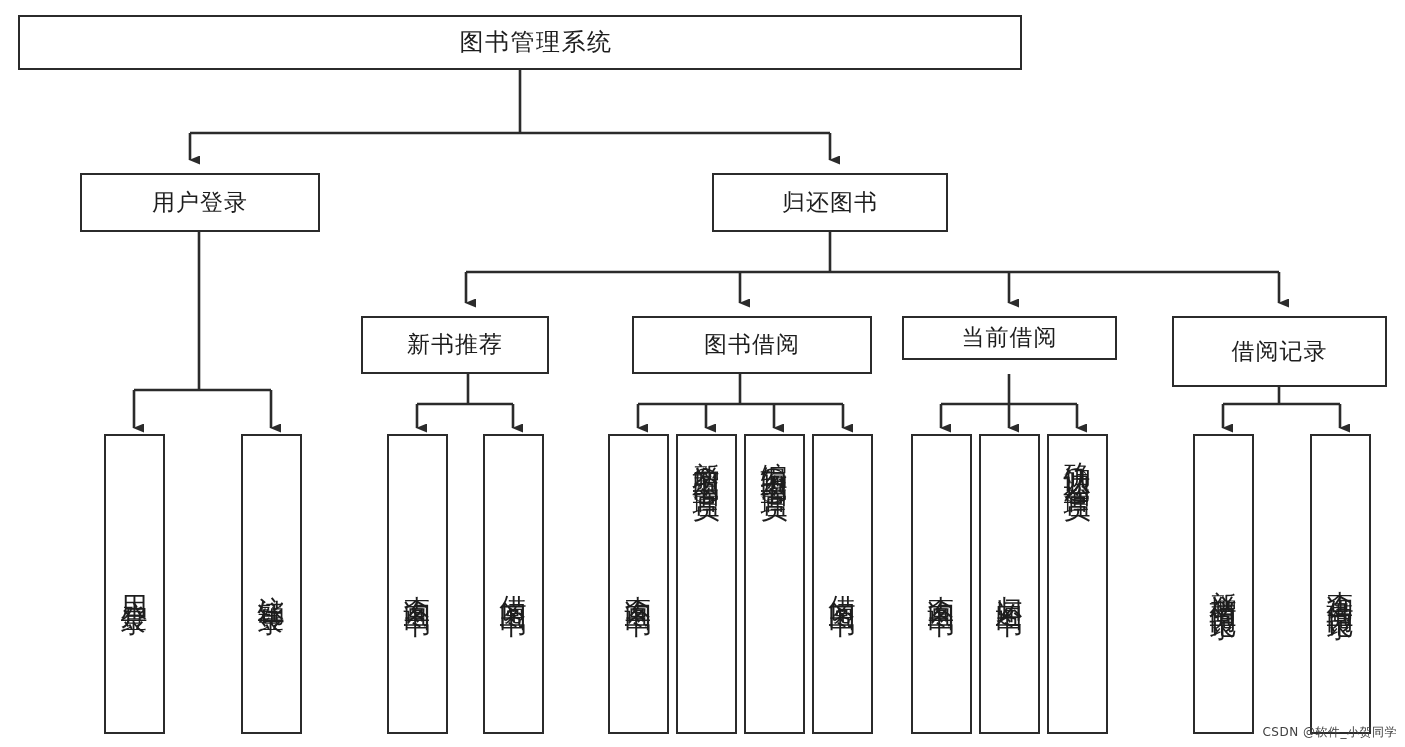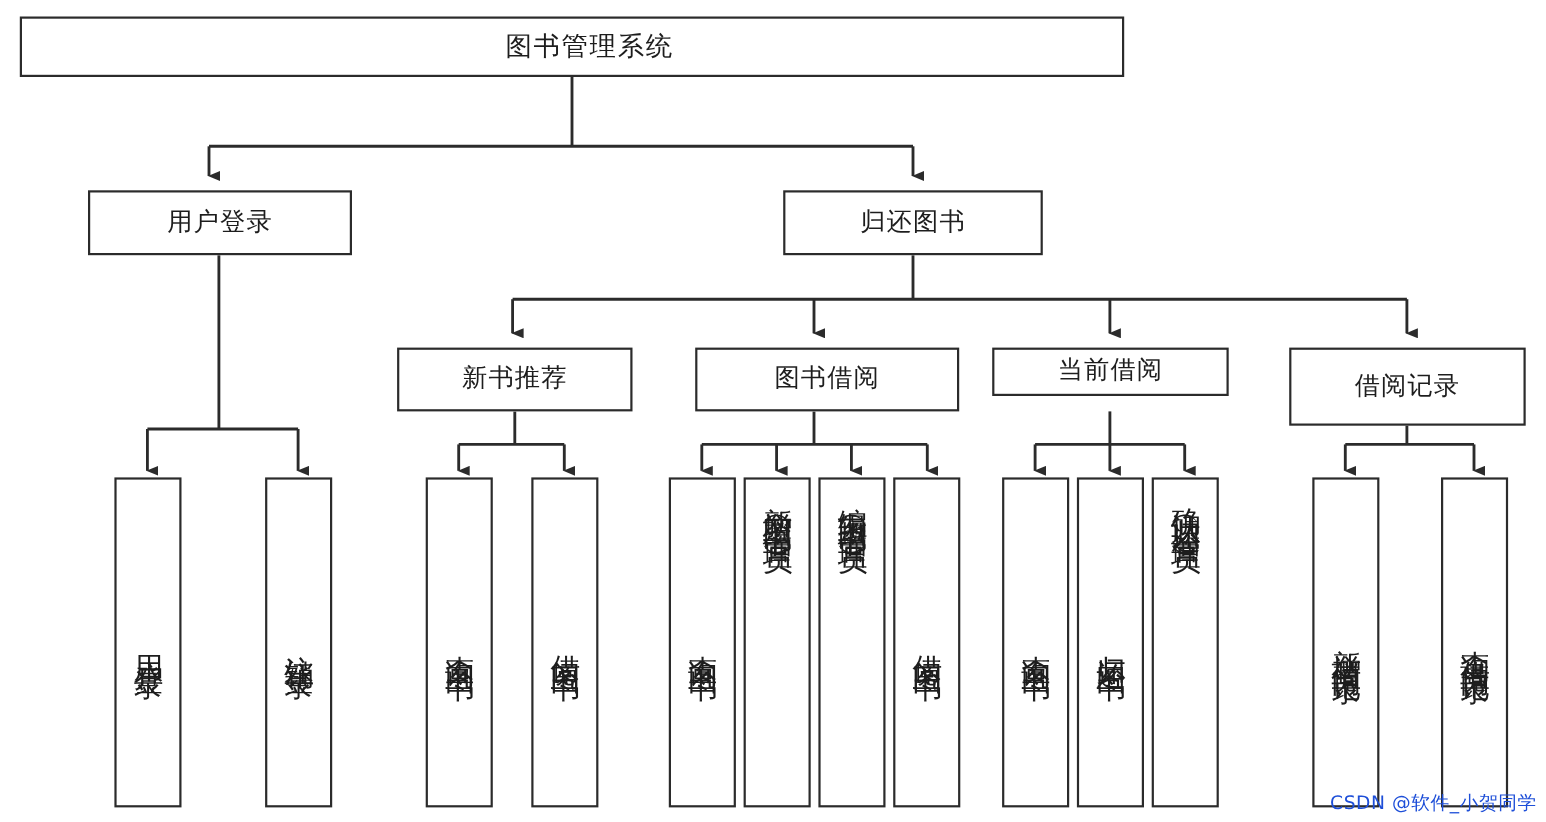--- a/index.html
+++ b/index.html
@@ -65,22 +65,22 @@
   }
   
   .node.leaf.mid{
     align-items:center;
     padding-top:0;
   }
   #watermark{
     position:absolute;
     right:8px;
     bottom:6px;
-    font-size:17px;
-    color:#1d4ed8;
+    font-size:12px;
+    color:#404040;
     letter-spacing:0.5px;
     white-space:nowrap;
     user-select:none;
   }
 </style>
 </head>
 <body>
 
 <div id="canvas">
 
@@ -138,21 +138,21 @@
     <span class="lbl">图书管理系统</span>
   </div>
 
   <div class="node horiz" style="left:80px; top:173px; width:240px; height:59px;">
     <span class="lbl">用户登录</span>
   </div>
   <div class="node horiz" style="left:712px; top:173px; width:236px; height:59px;">
     <span class="lbl">归还图书</span>
   </div>
 
-  <div class="node horiz" style="left:361px; top:316px; width:214px; height:58px;">
+  <div class="node horiz" style="left:361px; top:316px; width:188px; height:58px;">
     <span class="lbl">新书推荐</span>
   </div>
   <div class="node horiz" style="left:632px; top:316px; width:240px; height:58px;">
     <span class="lbl">图书借阅</span>
   </div>
   <div class="node horiz" style="left:902px; top:316px; width:215px; height:44px;">
     <span class="lbl">当前借阅</span>
   </div>
   <div class="node horiz" style="left:1172px; top:316px; width:215px; height:71px;">
     <span class="lbl">借阅记录</span>

